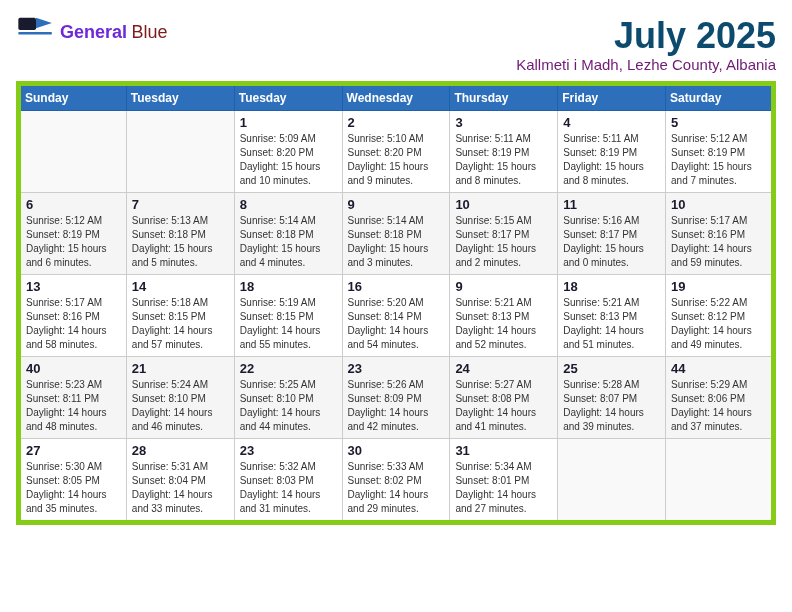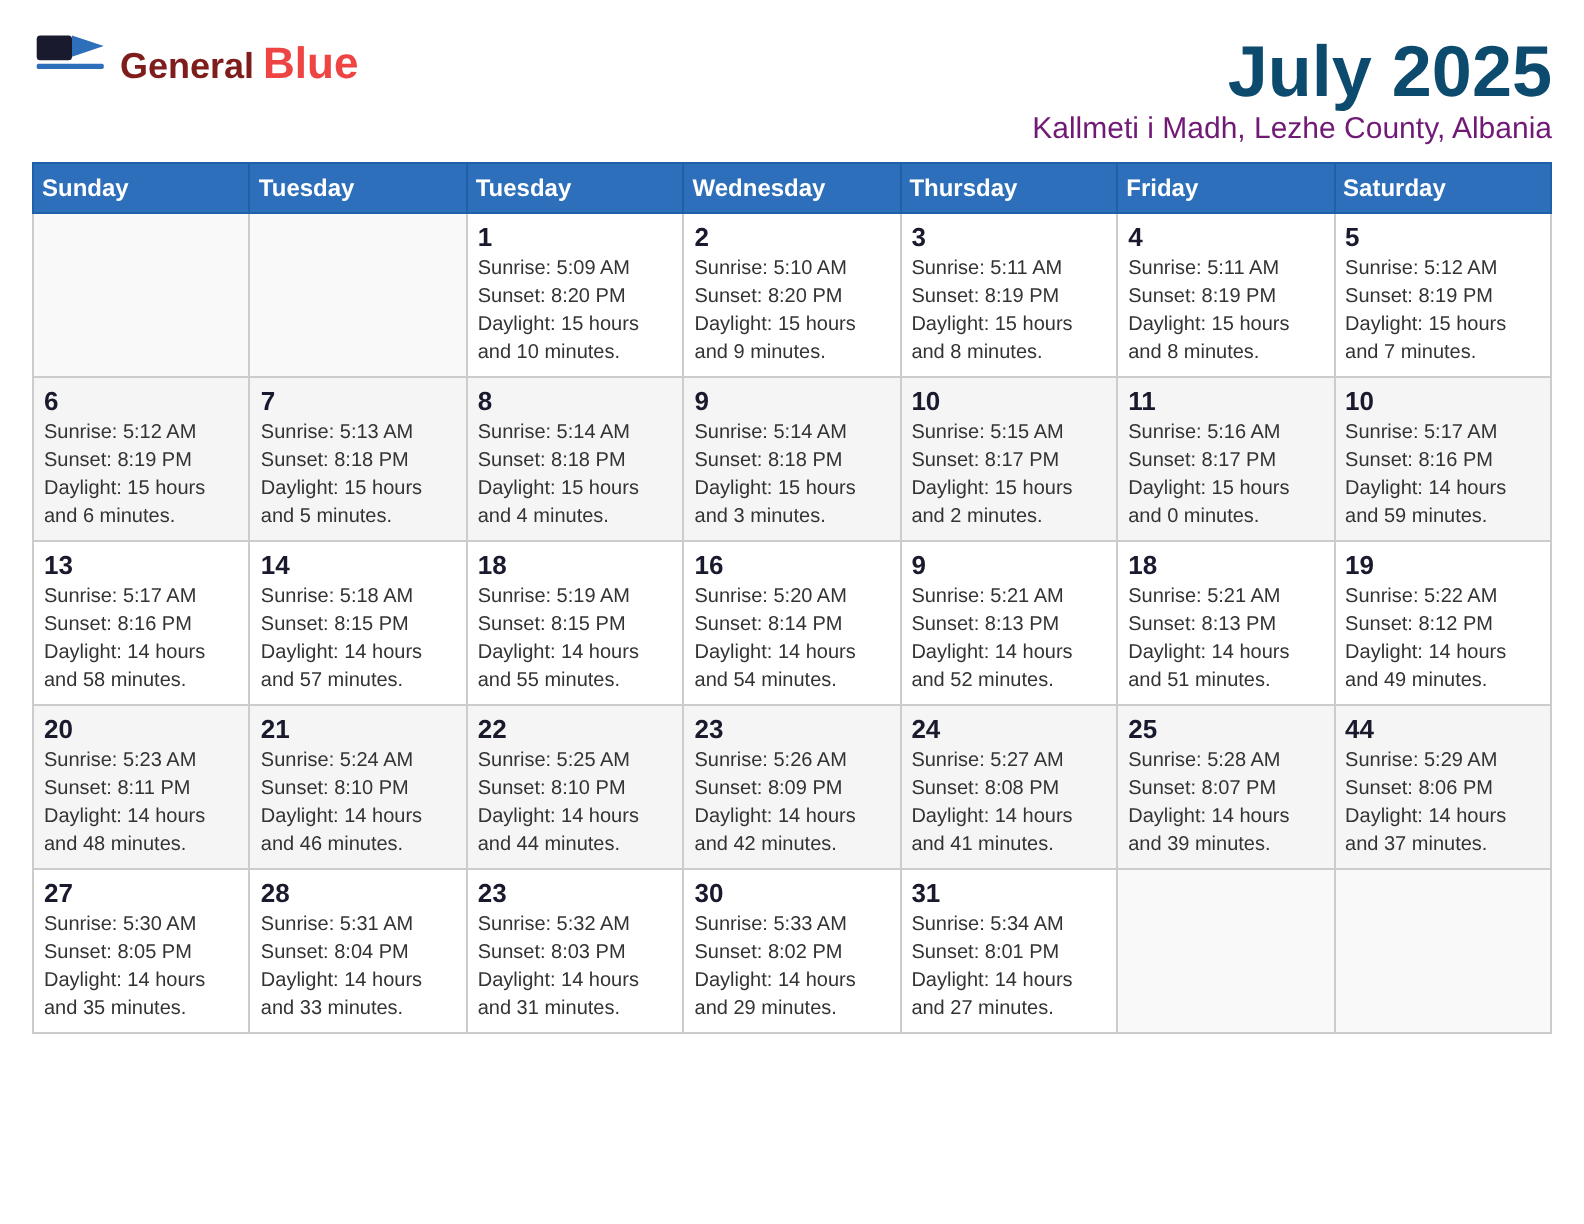--- a/index.html
+++ b/index.html
@@ -41,21 +41,21 @@
       color: #0c4a6e;
       line-height: 1.1;
     }
     .location-title {
       font-size: 15px;
       color: #701a75;
     }
     .calendar {
       width: 100%;
       border-collapse: collapse;
-      border: 1px solid #84cc16;
+      border: 5px solid #84cc16;
     }
     .calendar th {
       background-color: #2d6fba;
       color: #fff;
       font-size: 12px;
       font-weight: bold;
       padding: 5px 4px;
       text-align: left;
       border: 1px solid #2060aa;
     }
@@ -93,22 +93,22 @@
 
 <div class="header">
   <div class="logo">
     <div class="logo-row">
       <svg class="logo-icon" width="44" height="34" viewBox="0 0 44 34">
         <rect x="2" y="2" width="20" height="14" rx="2" fill="#1a1a2e"></rect>
         <polygon points="22,2 40,8 22,14" fill="#2d6fba"></polygon>
         <rect x="2" y="18" width="38" height="3" rx="1" fill="#2d6fba"></rect>
       </svg>
       <div>
-        <span style="font-size:18px;font-weight:bold;color:#7f1d1d;">General</span>
-        <span style="font-size:22px;font-weight:bold;color:#ef4444;">Blue</span>
+        <span style="font-size:18px;font-weight:bold;color:#6d28d9;">General</span>
+        <span style="font-size:18px;font-weight:normal;color:#7f1d1d;">Blue</span>
       </div>
     </div>
   </div>
   <div class="title-block">
     <div class="month-title">July 2025</div>
     <div class="location-title">Kallmeti i Madh, Lezhe County, Albania</div>
   </div>
 </div>
 
 <table class="calendar">
@@ -203,21 +203,21 @@
           <span class="day-number">18</span>
           <div class="day-info">Sunrise: 5:21 AM<br>Sunset: 8:13 PM<br>Daylight: 14 hours<br>and 51 minutes.</div>
         </td>
         <td>
           <span class="day-number">19</span>
           <div class="day-info">Sunrise: 5:22 AM<br>Sunset: 8:12 PM<br>Daylight: 14 hours<br>and 49 minutes.</div>
         </td>
       </tr>
       <tr class="row-alt">
         <td>
-          <span class="day-number">20</span>
+          <span class="day-number">40</span>
           <div class="day-info">Sunrise: 5:23 AM<br>Sunset: 8:11 PM<br>Daylight: 14 hours<br>and 48 minutes.</div>
         </td>
         <td>
           <span class="day-number">21</span>
           <div class="day-info">Sunrise: 5:24 AM<br>Sunset: 8:10 PM<br>Daylight: 14 hours<br>and 46 minutes.</div>
         </td>
         <td>
           <span class="day-number">22</span>
           <div class="day-info">Sunrise: 5:25 AM<br>Sunset: 8:10 PM<br>Daylight: 14 hours<br>and 44 minutes.</div>
         </td>

